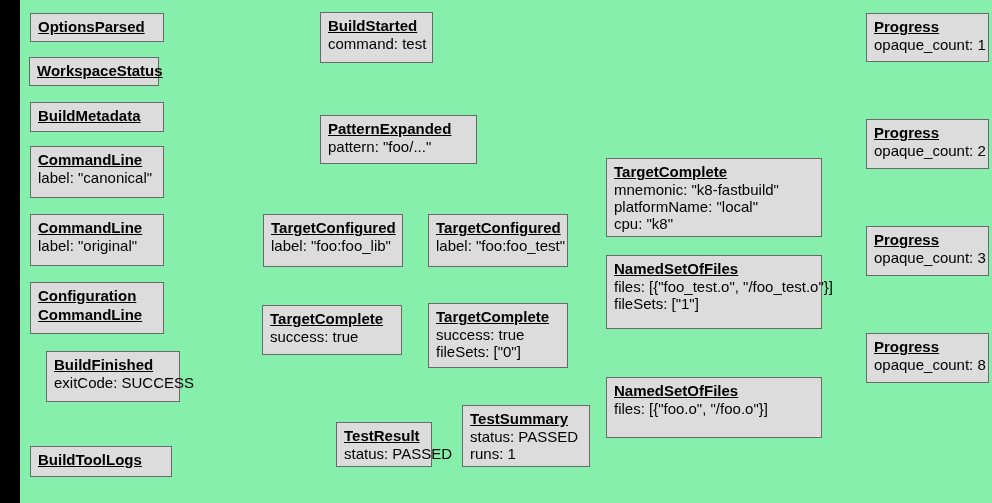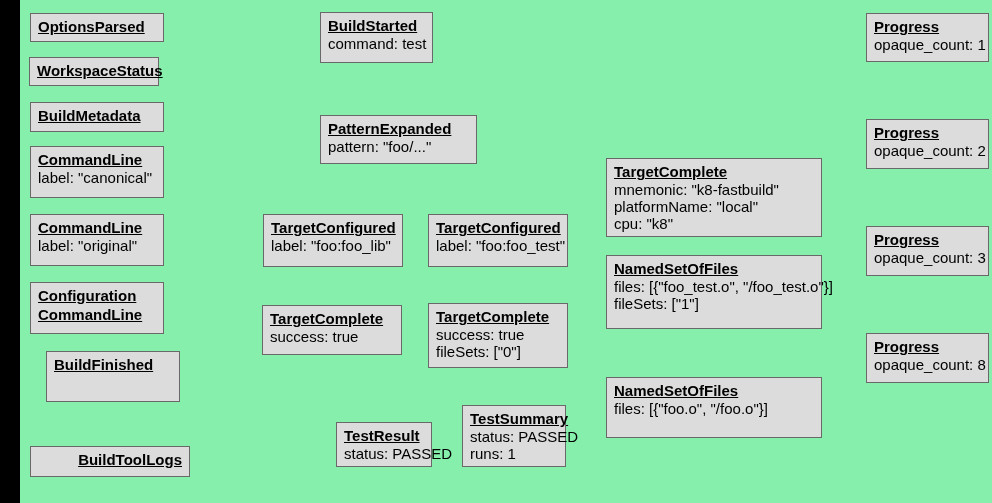--- a/index.html
+++ b/index.html
@@ -57,22 +57,23 @@
     <div class="node" style="left: 10px; top: 214px; width: 134px; min-height: 52px; background: rgb(220, 220, 220); border-color: rgb(105, 105, 105);">
       <div class="node-title">CommandLine</div>
       <div class="node-field">label: "original"</div>
     </div>
     <div class="node" style="left: 10px; top: 282px; width: 134px; min-height: 52px; background: rgb(220, 220, 220); border-color: rgb(105, 105, 105);">
       <div class="node-title">Configuration</div>
       <div class="node-title">CommandLine</div>
     </div>
     <div class="node" style="left: 26px; top: 351px; width: 134px; min-height: 51px; background: rgb(220, 220, 220); border-color: rgb(105, 105, 105);">
       <div class="node-title">BuildFinished</div>
+      <div class="node-field">exitCode: SUCCESS</div>
     </div>
-    <div class="node" style="left: 10px; top: 446px; width: 160px; min-height: 31px; background: rgb(220, 220, 220); border-color: rgb(105, 105, 105); text-align: right;">
+    <div class="node" style="left: 10px; top: 446px; width: 142px; min-height: 31px; background: rgb(220, 220, 220); border-color: rgb(105, 105, 105);">
       <div class="node-title">BuildToolLogs</div>
     </div>
     <div class="node" style="left: 300px; top: 12px; width: 113px; min-height: 51px; background: rgb(220, 220, 220); border-color: rgb(105, 105, 105);">
       <div class="node-title">BuildStarted</div>
       <div class="node-field">command: test</div>
     </div>
     <div class="node" style="left: 300px; top: 115px; width: 157px; min-height: 49px; background: rgb(220, 220, 220); border-color: rgb(105, 105, 105);">
       <div class="node-title">PatternExpanded</div>
       <div class="node-field">pattern: "foo/..."</div>
     </div>
@@ -90,21 +91,21 @@
     </div>
     <div class="node" style="left: 408px; top: 303px; width: 140px; min-height: 65px; background: rgb(220, 220, 220); border-color: rgb(105, 105, 105);">
       <div class="node-title">TargetComplete</div>
       <div class="node-field">success: true</div>
       <div class="node-field">fileSets: ["0"]</div>
     </div>
     <div class="node" style="left: 316px; top: 422px; width: 96px; min-height: 43px; background: rgb(220, 220, 220); border-color: rgb(105, 105, 105);">
       <div class="node-title">TestResult</div>
       <div class="node-field">status: PASSED</div>
     </div>
-    <div class="node" style="left: 442px; top: 405px; width: 104px; min-height: 61px; background: rgb(220, 220, 220); border-color: rgb(105, 105, 105);">
+    <div class="node" style="left: 442px; top: 405px; width: 128px; min-height: 61px; background: rgb(220, 220, 220); border-color: rgb(105, 105, 105);">
       <div class="node-title">TestSummary</div>
       <div class="node-field">status: PASSED</div>
       <div class="node-field">runs: 1</div>
     </div>
     <div class="node" style="left: 586px; top: 158px; width: 216px; min-height: 75px; background: rgb(220, 220, 220); border-color: rgb(105, 105, 105);">
       <div class="node-title">TargetComplete</div>
       <div class="node-field">mnemonic: "k8-fastbuild"</div>
       <div class="node-field">platformName: "local"</div>
       <div class="node-field">cpu: "k8"</div>
     </div>

